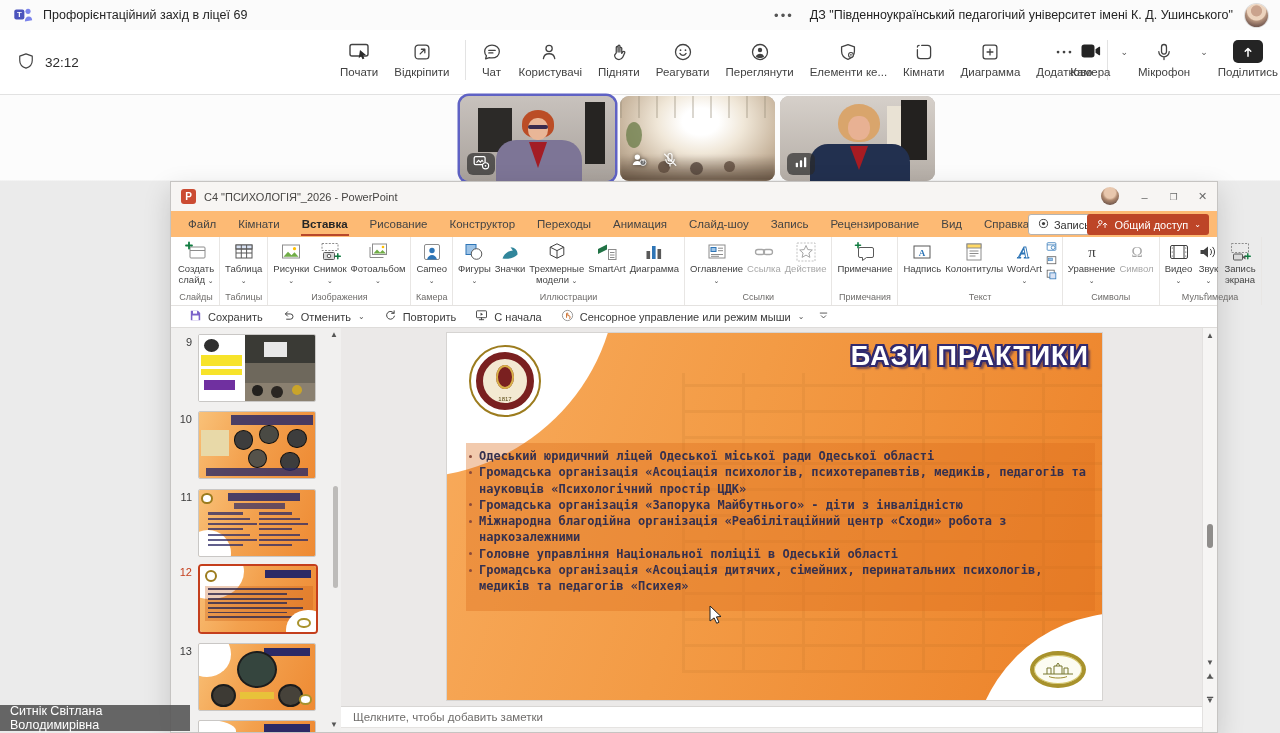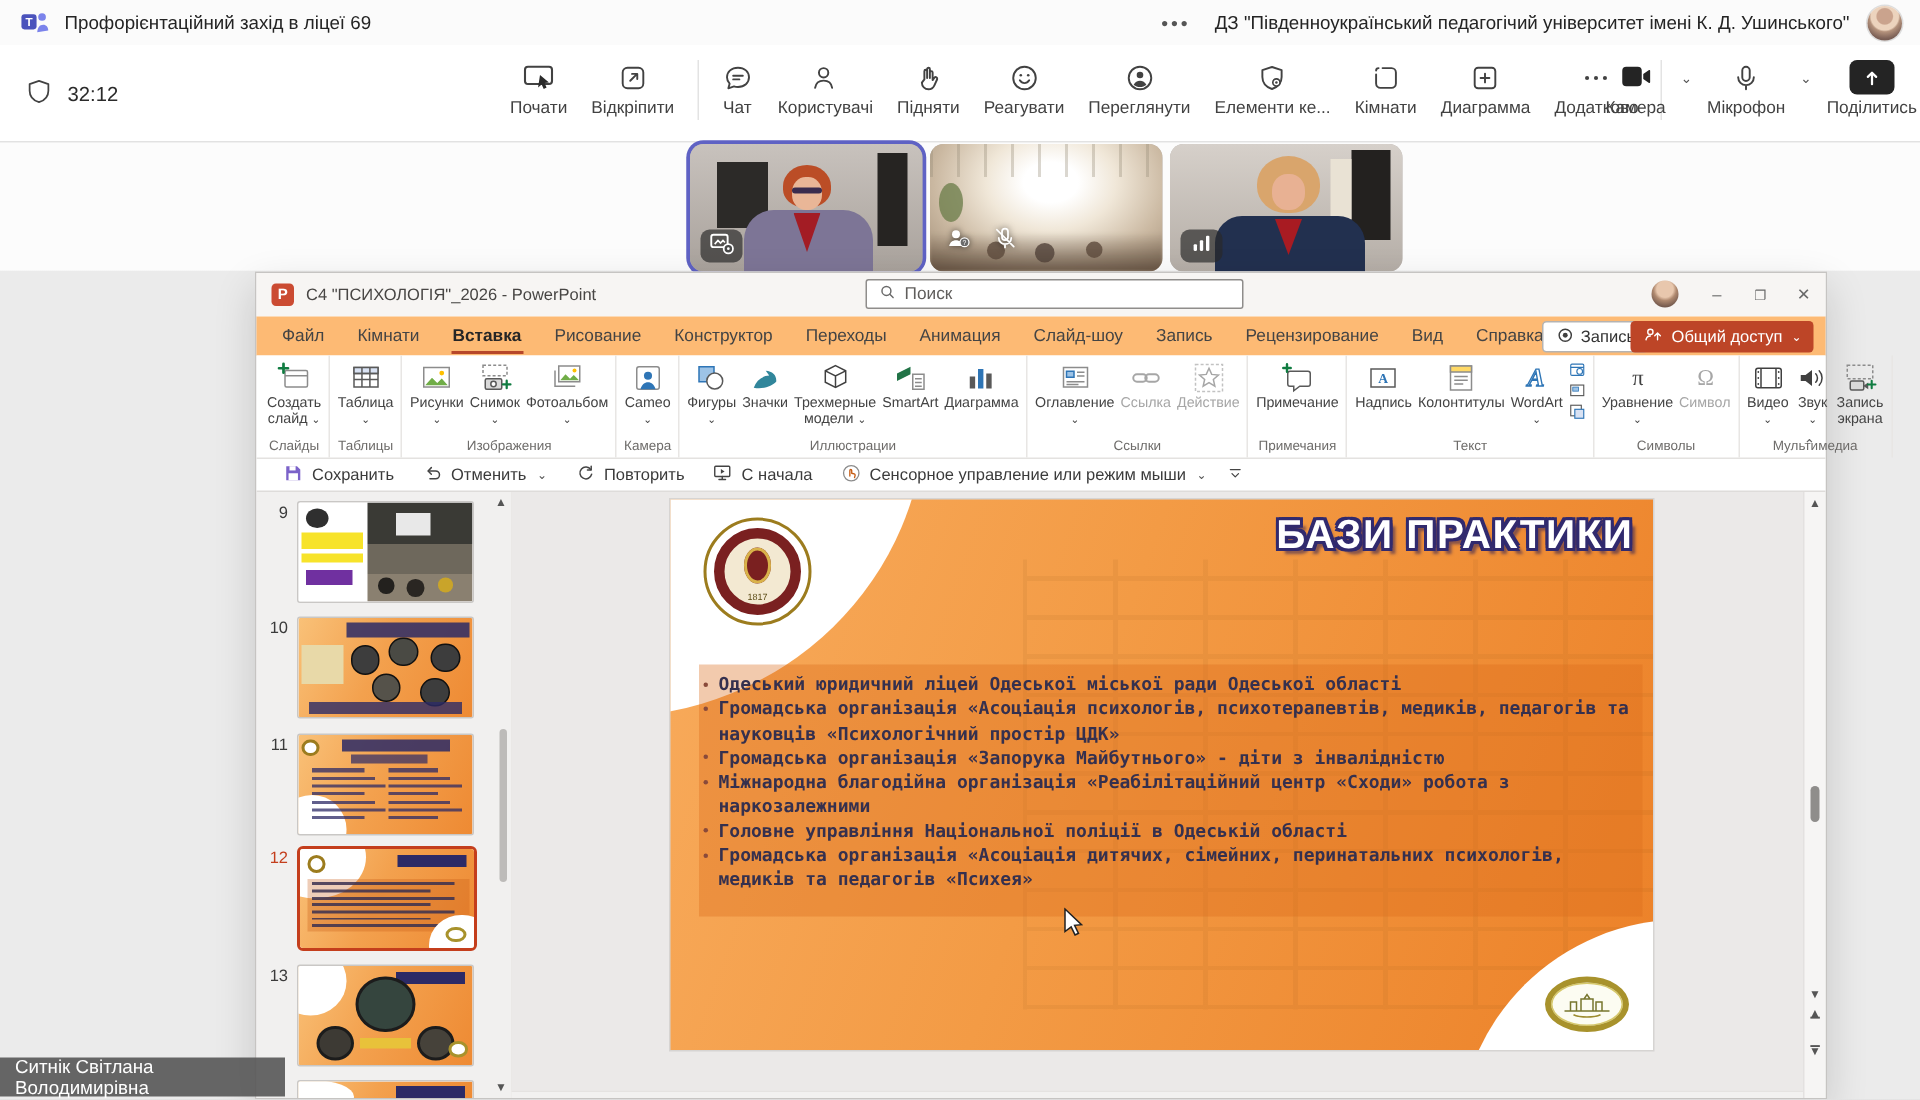--- a/index.html
+++ b/index.html
@@ -333,27 +333,20 @@
             </svg></span>
         </div>
     </div>
   </div>
 
   <div class="ppt">
 
     <div class="ppt-title">
       <span class="ppticon">P</span>
       <span class="ptitle">С4 "ПСИХОЛОГІЯ"_2026 - PowerPoint</span>
-      <span class="searchbox">
-        <span><svg width="13" height="13" viewBox="0 0 24 24">
-              <circle cx="11" cy="11" r="5.5" fill="none" stroke="#6a6a6a" stroke-width="1.8"></circle>
-              <path d="M15.2 15.2l4 4" stroke="#6a6a6a" stroke-width="1.8" stroke-linecap="round"></path>
-            </svg></span>
-        <span>Поиск</span>
-      </span>
       <span class="tb-avatar"></span>
       <span class="wctl" style="right:58px;" id="wc-min">–</span>
       <span class="wctl" style="right:29px;font-size:9px;" id="wc-res">❐</span>
       <span class="wctl" style="right:0;" id="wc-close">✕</span>
     </div>
 
     <div class="tabsrow">
       <div class="tabs" id="ppt-tabs">
           <div class="tab">Файл</div>
           <div class="tab">Кімнати</div>
@@ -858,20 +851,23 @@
               <path d="M9 16.5c4 2 14 2 18 0" fill="none" stroke="#9c8b2e" stroke-width="1"></path>
             </svg>
           </div>
           <div class="cursor">
             <svg width="14" height="20" viewBox="0 0 14 20">
                 <path d="M1 1l11 10.5-4.6.4 2.6 5.3-2.3 1.1-2.6-5.4L1 16z" fill="#fff" stroke="#222" stroke-width="1"></path>
               </svg>
           </div>
         </div>
 
+        <div class="notes">
+          <span>Щелкните, чтобы добавить заметки</span>
+        </div>
         <div class="statusstrip"></div>
       </div>
 
       <div class="vscroll">
         <span class="varr" style="top:3px;">▲</span>
         <div class="vthumb"></div>
         <span class="varr" style="top:330px;">▼</span>
         <span class="varr" style="top:344px;line-height:7px;">▲<br>▔</span>
         <span class="varr" style="top:362px;line-height:7px;">▁<br>▼</span>
       </div>

